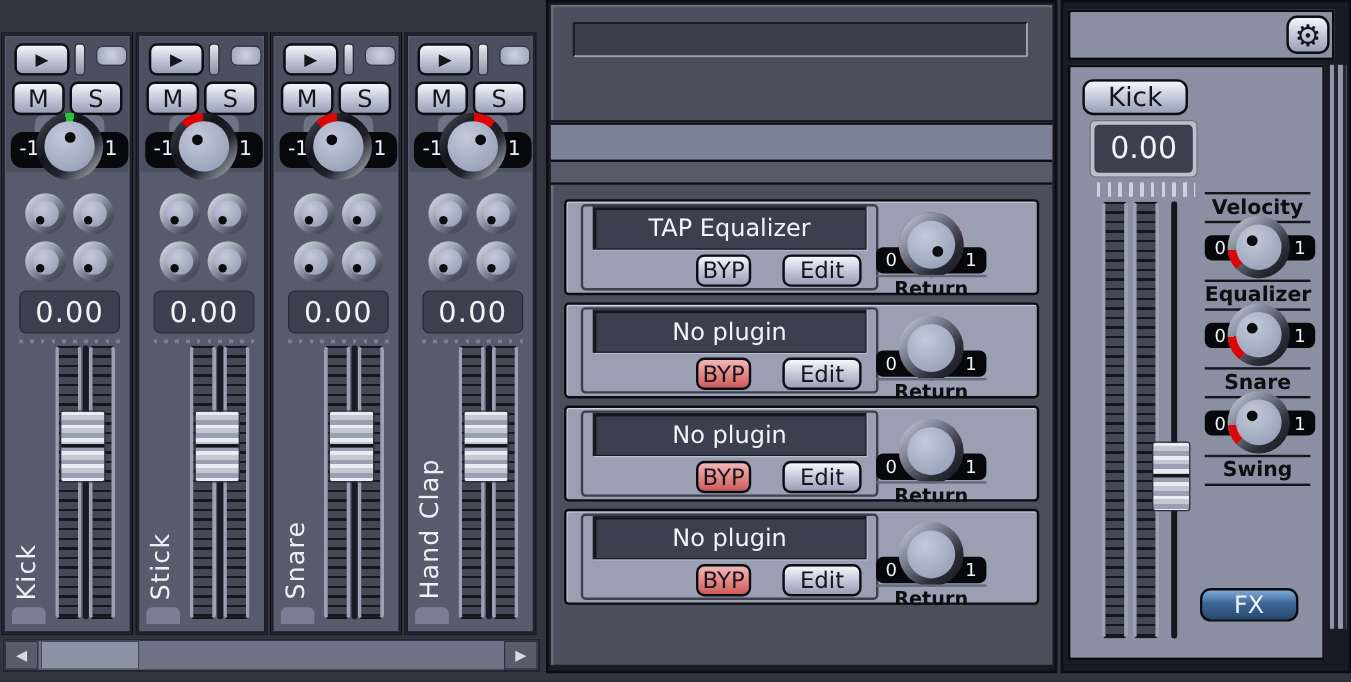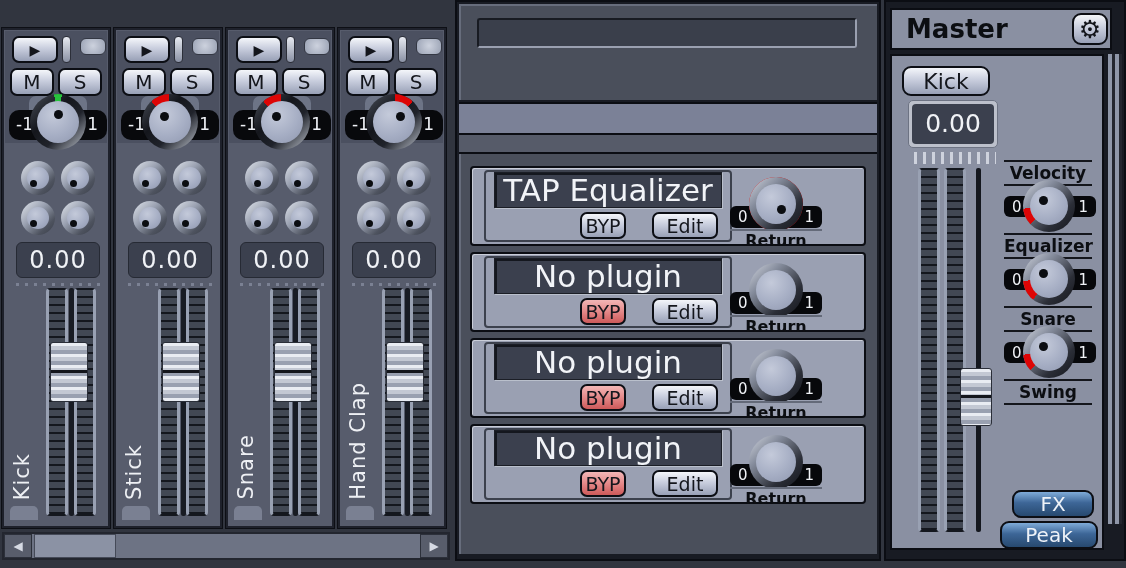--- a/index.html
+++ b/index.html
@@ -78,21 +78,21 @@
   .rack-top{position:absolute;left:2px;top:2px;width:418px;height:96px;background:#4a4f5b;box-shadow:inset 2px 2px 0 #676d7c;}
   .rack-title{position:absolute;left:18px;top:14px;width:380px;height:30px;background:#3a3f4b;border-radius:3px;
     border-top:2px solid #181b22;border-left:2px solid #181b22;border-bottom:2px solid #9aa0b0;border-right:2px solid #9aa0b0;}
   .band1{position:absolute;left:2px;top:100px;width:418px;height:33px;background:#7b8197;border-top:2px solid #0b0d13;border-bottom:2px solid #0b0d13;}
   .band2{position:absolute;left:2px;top:133px;width:418px;height:19px;background:#565b69;border-bottom:2px solid #0b0d13;}
   .slots-bg{position:absolute;left:2px;top:152px;width:418px;height:400px;background:#4a4f5b;box-shadow:inset 2px 0 0 #676d7c;}
   .slot{position:absolute;left:13px;width:396px;height:80px;background:#9aa0b2;border:2px solid #0b0d13;border-radius:4px;
     box-shadow:inset 1px 1px 0 #c9cdd8;}
   .slot-step{position:absolute;left:12px;top:2px;width:248px;height:72px;border:2px solid #3c414d;border-radius:4px;}
   .plugin-name{position:absolute;left:22px;top:4px;width:228px;height:36px;background:#3b404e;border:1px solid #1b1e26;
-    box-shadow:inset 2px 2px 0 #14171e,1px 1px 0 #bac0cc;color:#f2f4f8;font-size:31px;text-align:center;line-height:34px;}
+    box-shadow:inset 2px 2px 0 #14171e,1px 1px 0 #bac0cc;color:#f2f4f8;font-size:20px;text-align:center;line-height:34px;}
   .byp{left:108px;top:44px;width:46px;height:27px;font-size:19px;}
   .edit{left:180px;top:44px;width:66px;height:27px;font-size:19px;}
   .kplate{position:absolute;background:#07080b;border-radius:6px;color:#f0f2f6;font-size:15px;}
   .kplate .k0{position:absolute;left:8px;top:2px;} .kplate .k1{position:absolute;right:8px;top:2px;}
   .slot .kplate{left:258px;top:38px;width:92px;height:22px;}
   .slot .knob{left:277px;top:9px;width:54px;height:54px;}
   .ret-line{position:absolute;left:258px;top:61px;width:92px;height:2px;background:#60667500;border-top:2px solid #646a79;}
   .ret-label{position:absolute;left:256px;top:63px;width:96px;text-align:center;font-size:16px;font-weight:bold;color:#0c0e12;}
 
   
@@ -108,21 +108,21 @@
   .m-disp{position:absolute;inset:3px;background:#3b404e;border-radius:4px;color:#f0f2f6;font-size:25px;text-align:center;line-height:40px;}
   .m-ticks{position:absolute;left:22px;top:96px;width:82px;height:12px;
     background:repeating-linear-gradient(to right,#ced2dd 0 3px,transparent 3px 9px);}
   .m-body .meter{top:112px;height:364px;}
   .m-rail{position:absolute;left:84px;top:112px;width:5px;height:364px;background:#14171e;border-radius:2px;}
   .m-body .fader-handle{left:68px;top:312px;width:32px;height:58px;}
   .mk-label{position:absolute;left:112px;width:88px;height:26px;text-align:center;font-size:17px;font-weight:bold;color:#0c0e12;
     border-top:2px solid #14161c;border-bottom:2px solid #14161c;line-height:22px;}
   .m-body .kplate{width:92px;height:21px;left:112px;}
   .m-body .knob{width:52px;height:52px;left:131px;}
-  .fxb{left:108px;top:434px;width:82px;height:28px;font-size:20px;border-radius:9px;margin-left:12px;}
+  .fxb{left:108px;top:434px;width:82px;height:28px;font-size:20px;border-radius:9px;}
   .peakb{left:108px;top:465px;width:98px;height:28px;font-size:20px;border-radius:9px;}
 </style>
 </head>
 <body>
 
 <div class="screen">
 
   <div class="strip" style="left:2px">
     <div class="strip-top"></div>
     <div class="btn3d play">
@@ -407,21 +407,20 @@
         <div class="ring"></div>
         <div class="face"></div>
       </div>
       <div class="ret-line"></div>
       <div class="ret-label">Return</div>
     </div>
   </div>
 
   <div class="master">
     <div class="m-title">
-      <span class="ttl">Master</span>
       <div class="btn3d gear-btn">
           <span>⚙</span>
         </div>
     </div>
     <div class="m-body">
       <div class="btn3d mute">Kick</div>
       <div class="m-disp-frame">
         <div class="m-disp">0.00</div>
       </div>
       <div class="m-ticks"></div>
@@ -462,18 +461,17 @@
       <div class="knob" style="top:270px">
         <div class="ring"></div>
         <div class="arc arc-ml"></div>
         <div class="face"></div>
         <div class="dot nw"></div>
       </div>
 
       <div class="mk-label" style="top:323px">Swing</div>
 
       <div class="btn3d blue fxb">FX</div>
-      <div class="btn3d blue peakb">Peak</div>
     </div>
     <div class="m-rail-deco"></div>
   </div>
 
 </div>
 
 </body></html>

